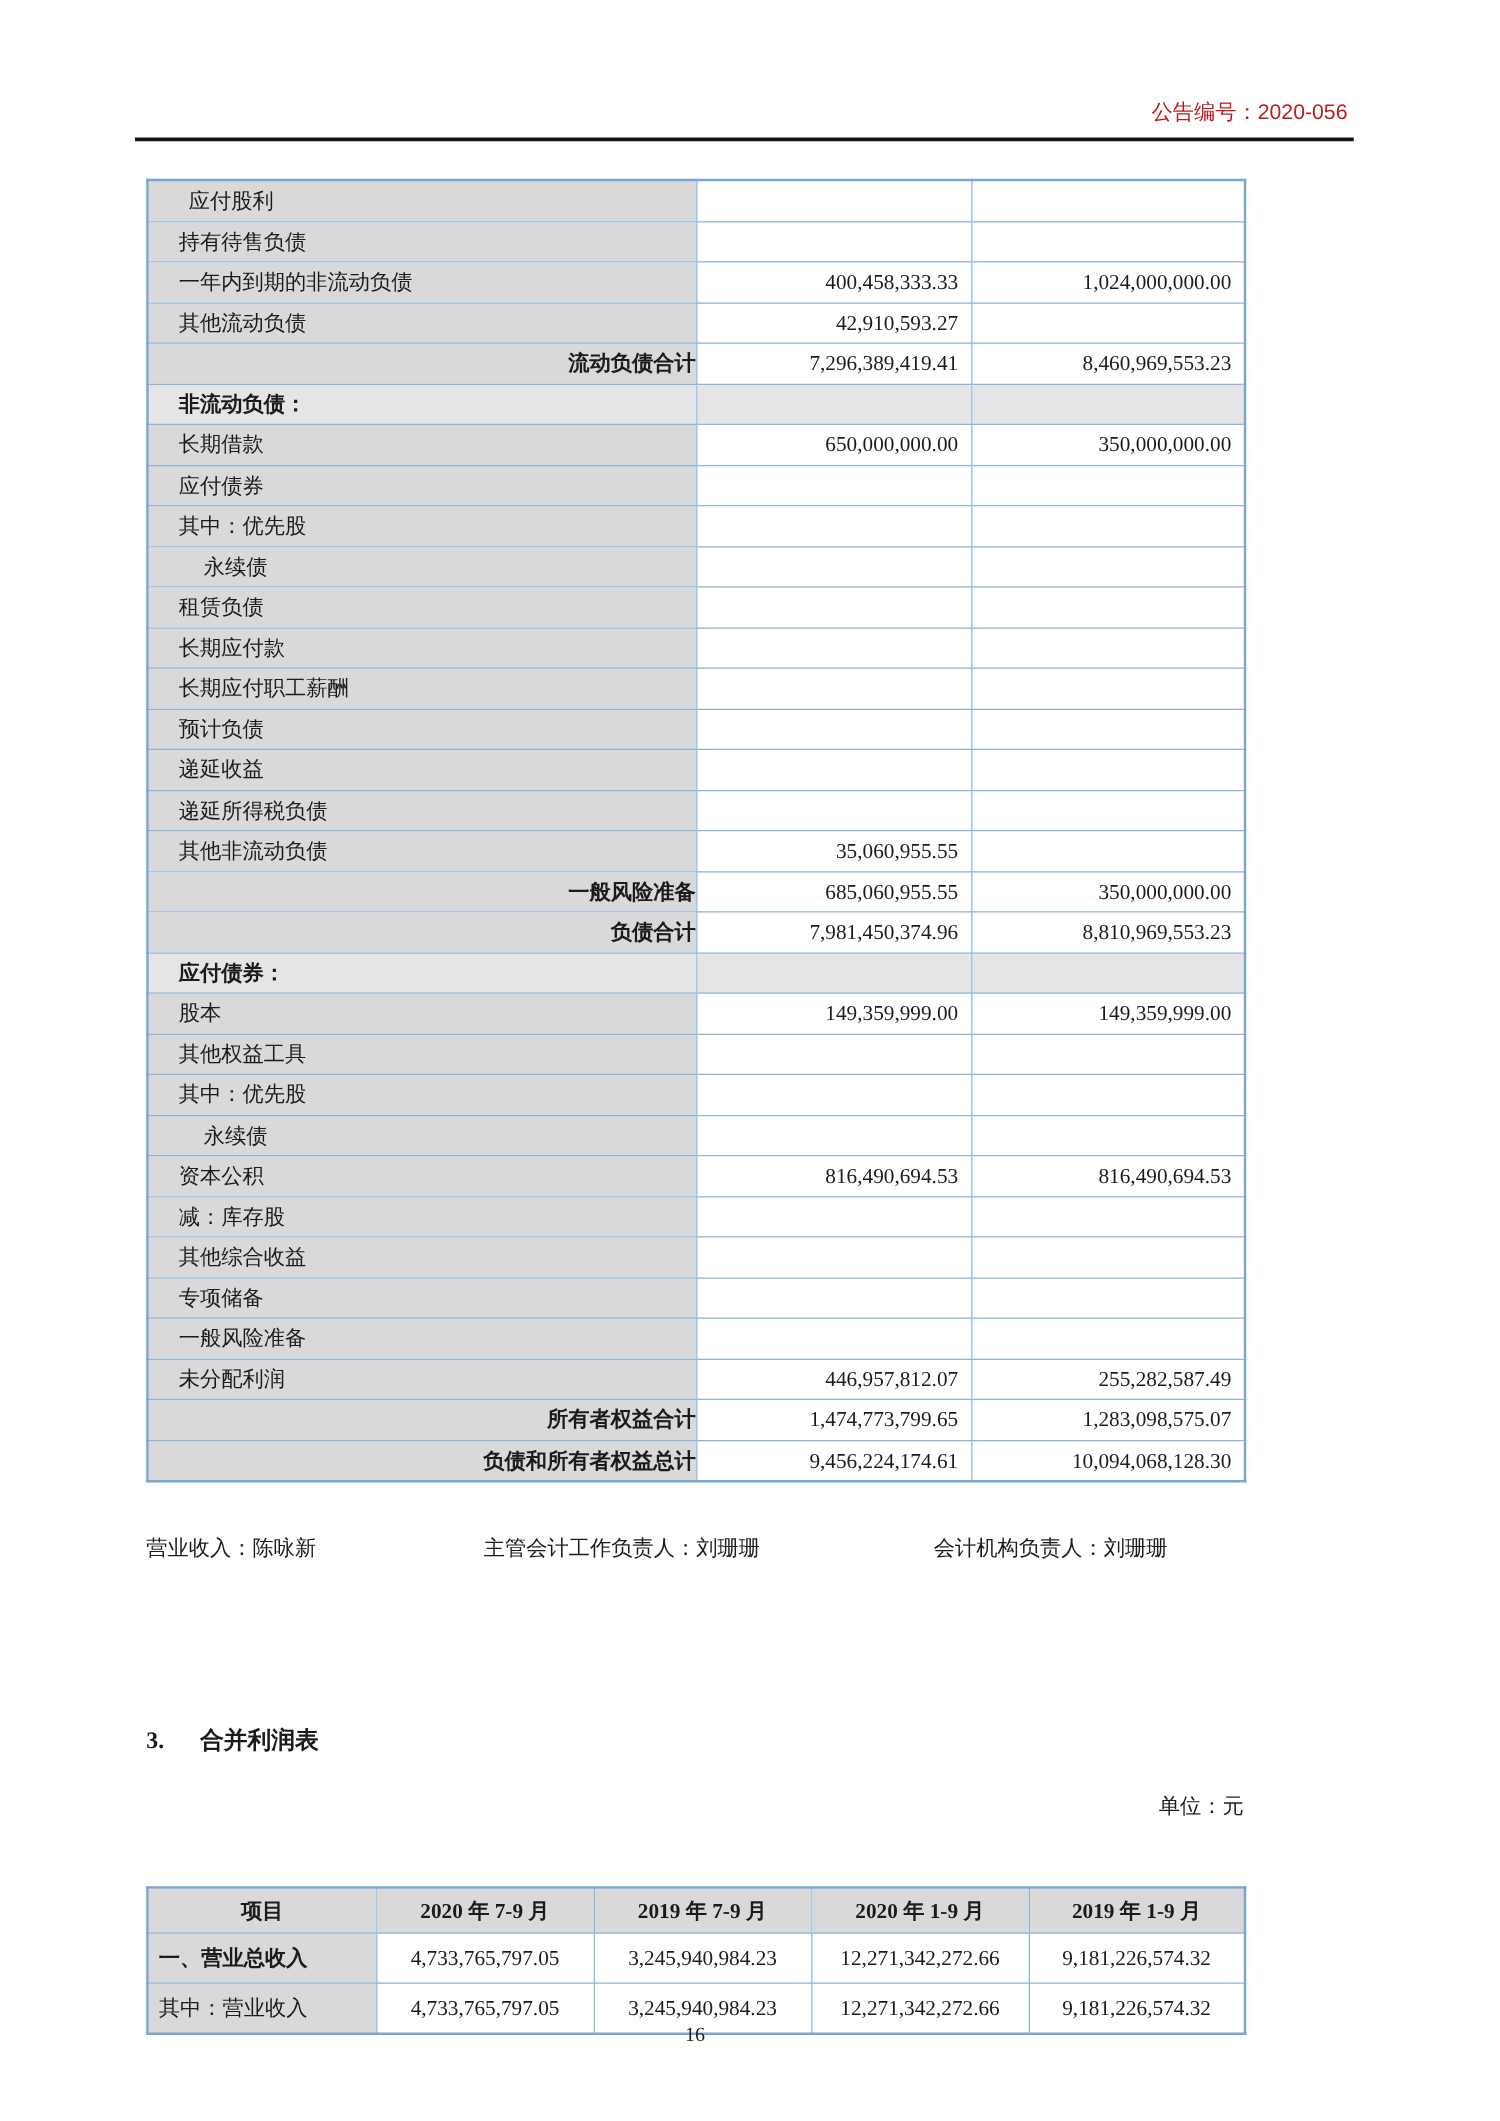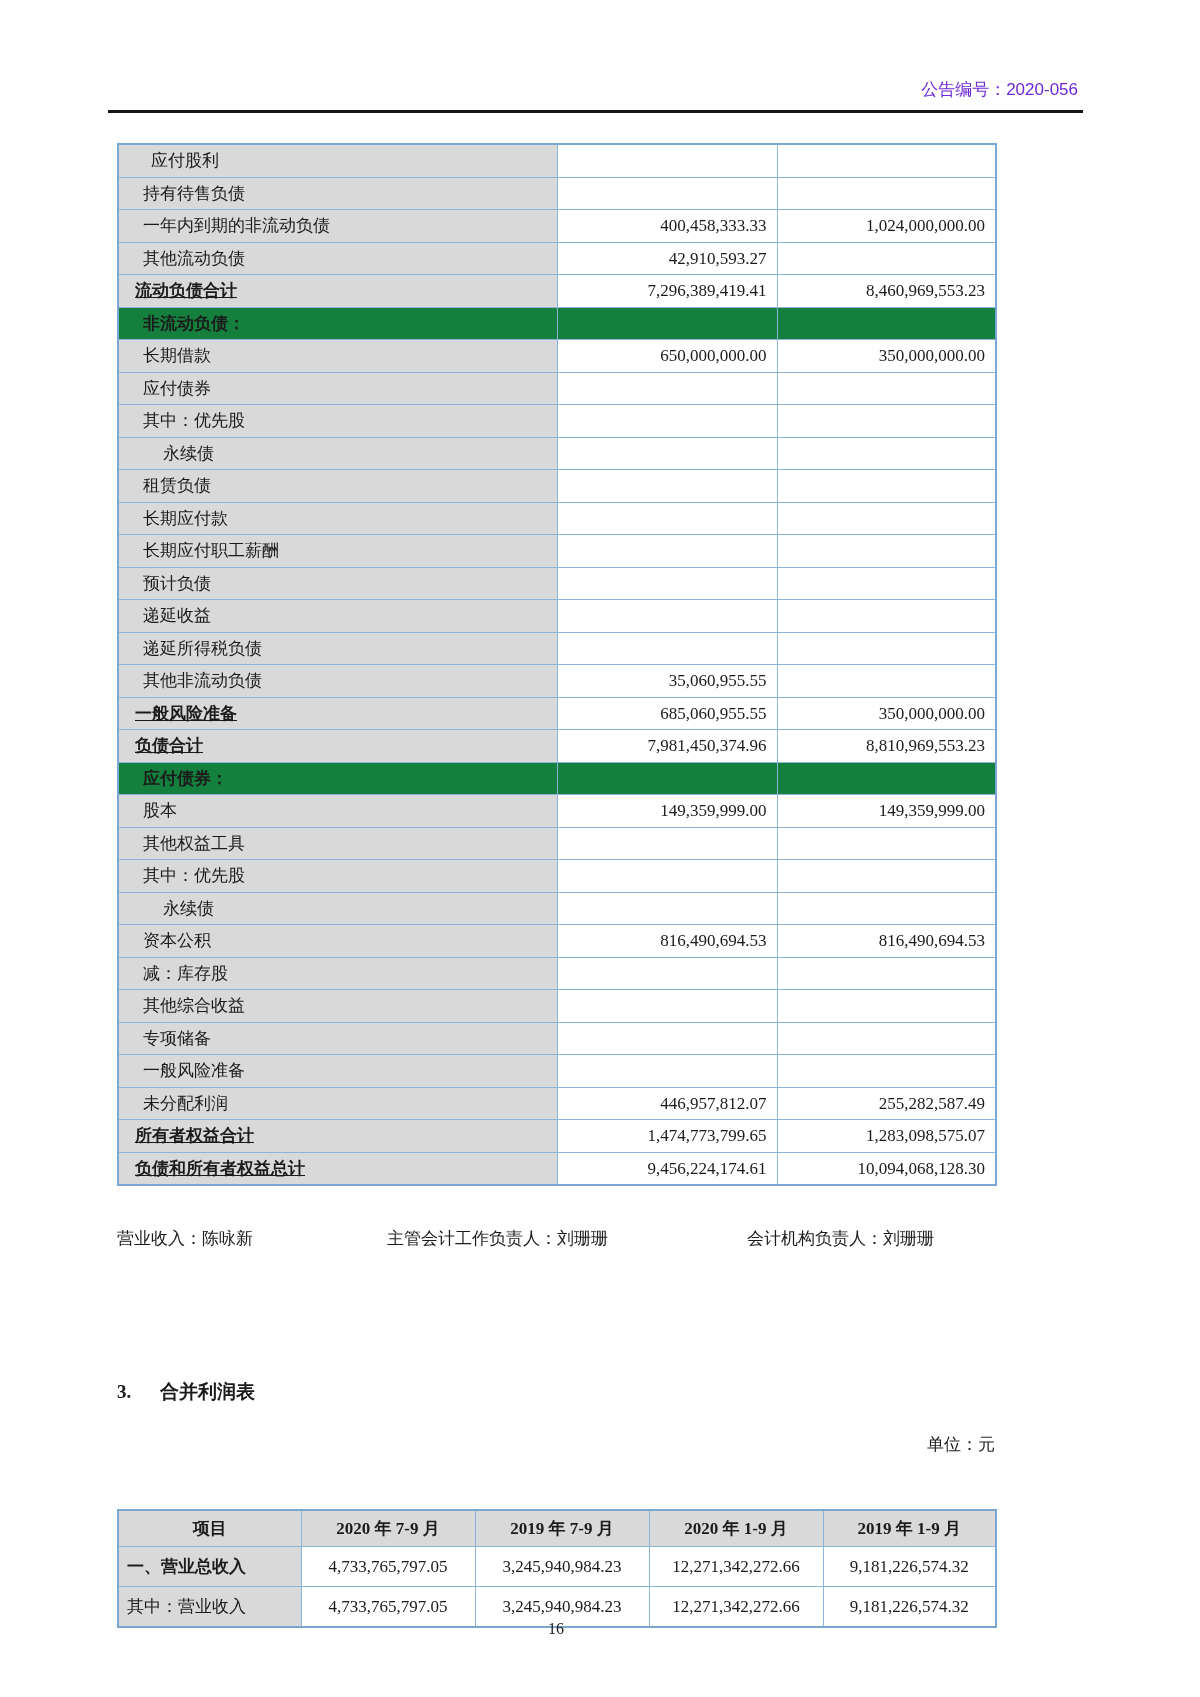--- a/index.html
+++ b/index.html
@@ -1,34 +1,34 @@
 <!DOCTYPE html>
 <html><head>
 <meta charset="utf-8">
 <style>
   html,body{margin:0;padding:0;background:#ffffff;}
   .page{position:relative;width:1200px;height:1697px;background:#ffffff;
         font-family:"Liberation Serif","DejaVu Serif",serif;color:#1b1b1b;overflow:hidden;}
 
   .notice{position:absolute;top:78px;right:122px;font-size:17px;
-          font-family:"Liberation Sans","DejaVu Sans",sans-serif;color:#6d28d9;}
+          font-family:"Liberation Sans","DejaVu Sans",sans-serif;color:#b91c1c;}
   .rule{position:absolute;left:108px;top:110px;width:975px;height:3px;background:#161616;}
 
   table{border-collapse:collapse;table-layout:fixed;}
 
   
   .t1{position:absolute;left:117px;top:143px;width:878px;border:2px solid #7aa6d2;}
   .t1 td{border:1px solid #8cb4da;font-size:17px;height:31.5px;padding:0;
          white-space:nowrap;overflow:hidden;line-height:31.5px;}
   .t1 td.lab{background:#d9d9d9;padding-left:24px;text-align:left;}
   .t1 td.lab.ind{padding-left:44px;}
   .t1 td.lab.ind2{padding-left:32px;}
-  .t1 td.lab.tot{padding-left:16px;text-align:left;font-weight:bold;text-decoration:underline;}
+  .t1 td.lab.tot{padding-left:16px;text-align:right;font-weight:bold;}
   .t1 td.num{background:#ffffff;text-align:right;padding-right:10px;}
-  .t1 tr.sec td{background:#15803d;}
+  .t1 tr.sec td{background:#e5e5e5;}
   .t1 tr.sec td.lab{font-weight:bold;}
 
   
   .sig{position:absolute;left:117px;top:1227px;width:878px;height:26px;font-size:17px;}
   .sig span{position:absolute;top:0;white-space:nowrap;}
   .sig .s1{left:0;} .sig .s2{left:270px;} .sig .s3{left:630px;}
 
   
   .sec-head{position:absolute;left:117px;top:1379px;font-size:19px;font-weight:bold;}
   .sec-head .no{display:inline-block;width:43px;font-weight:bold;}

